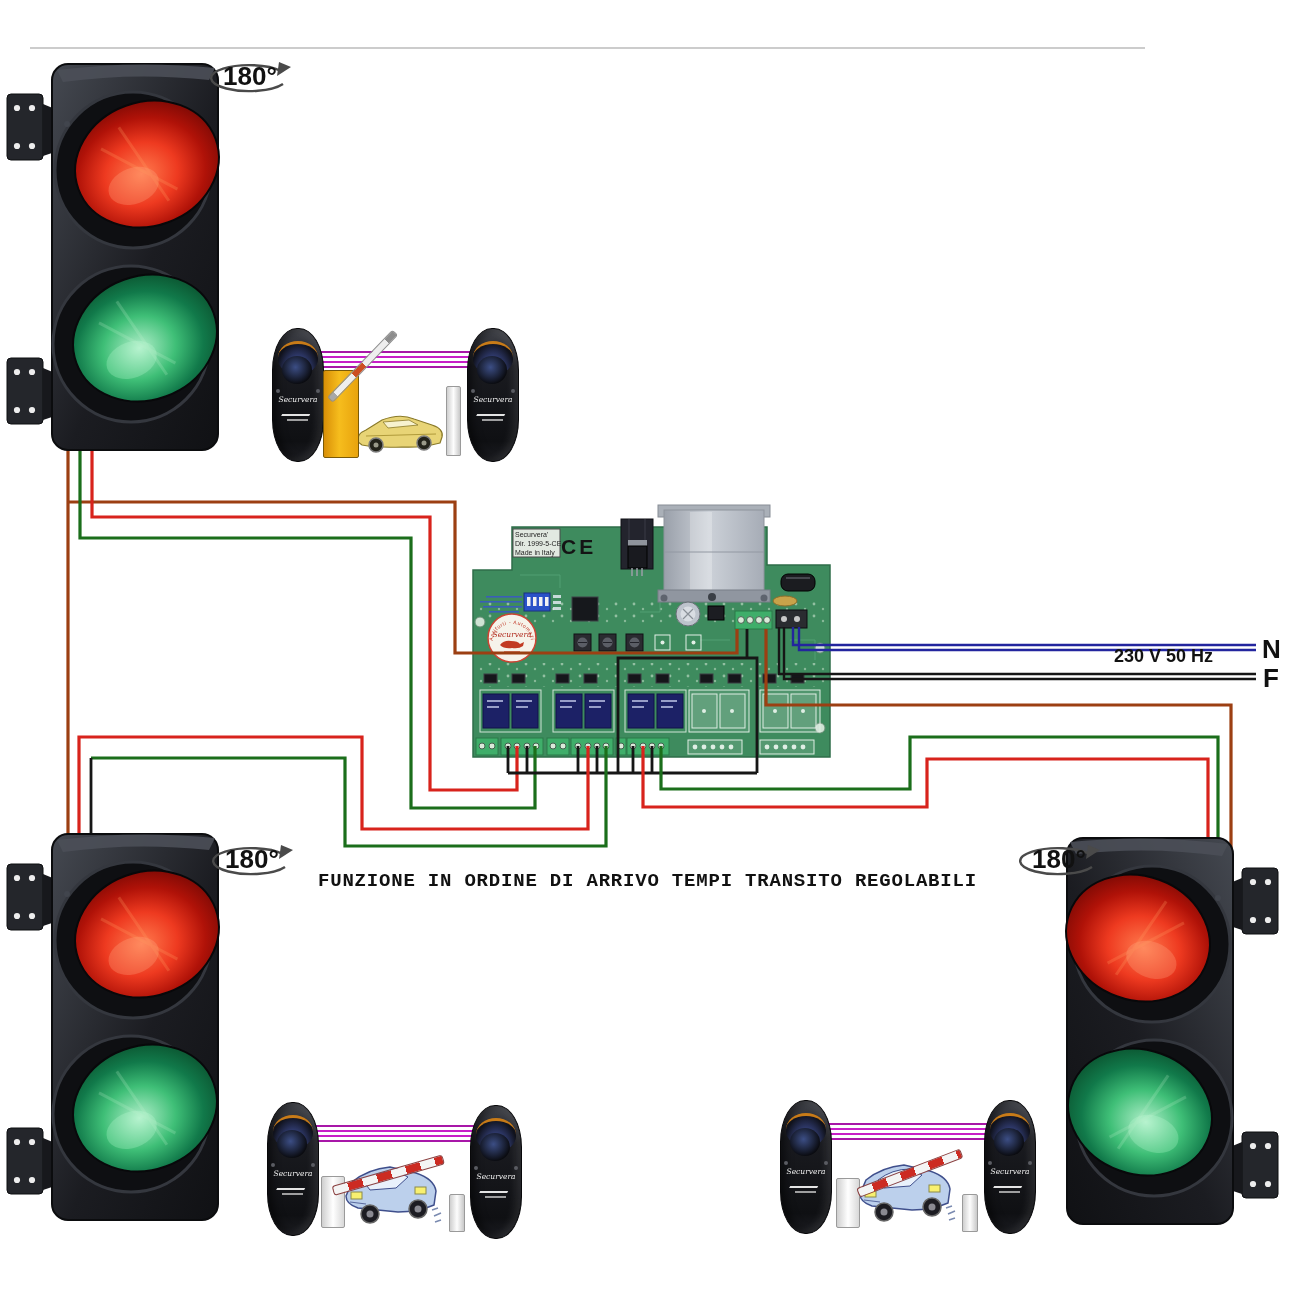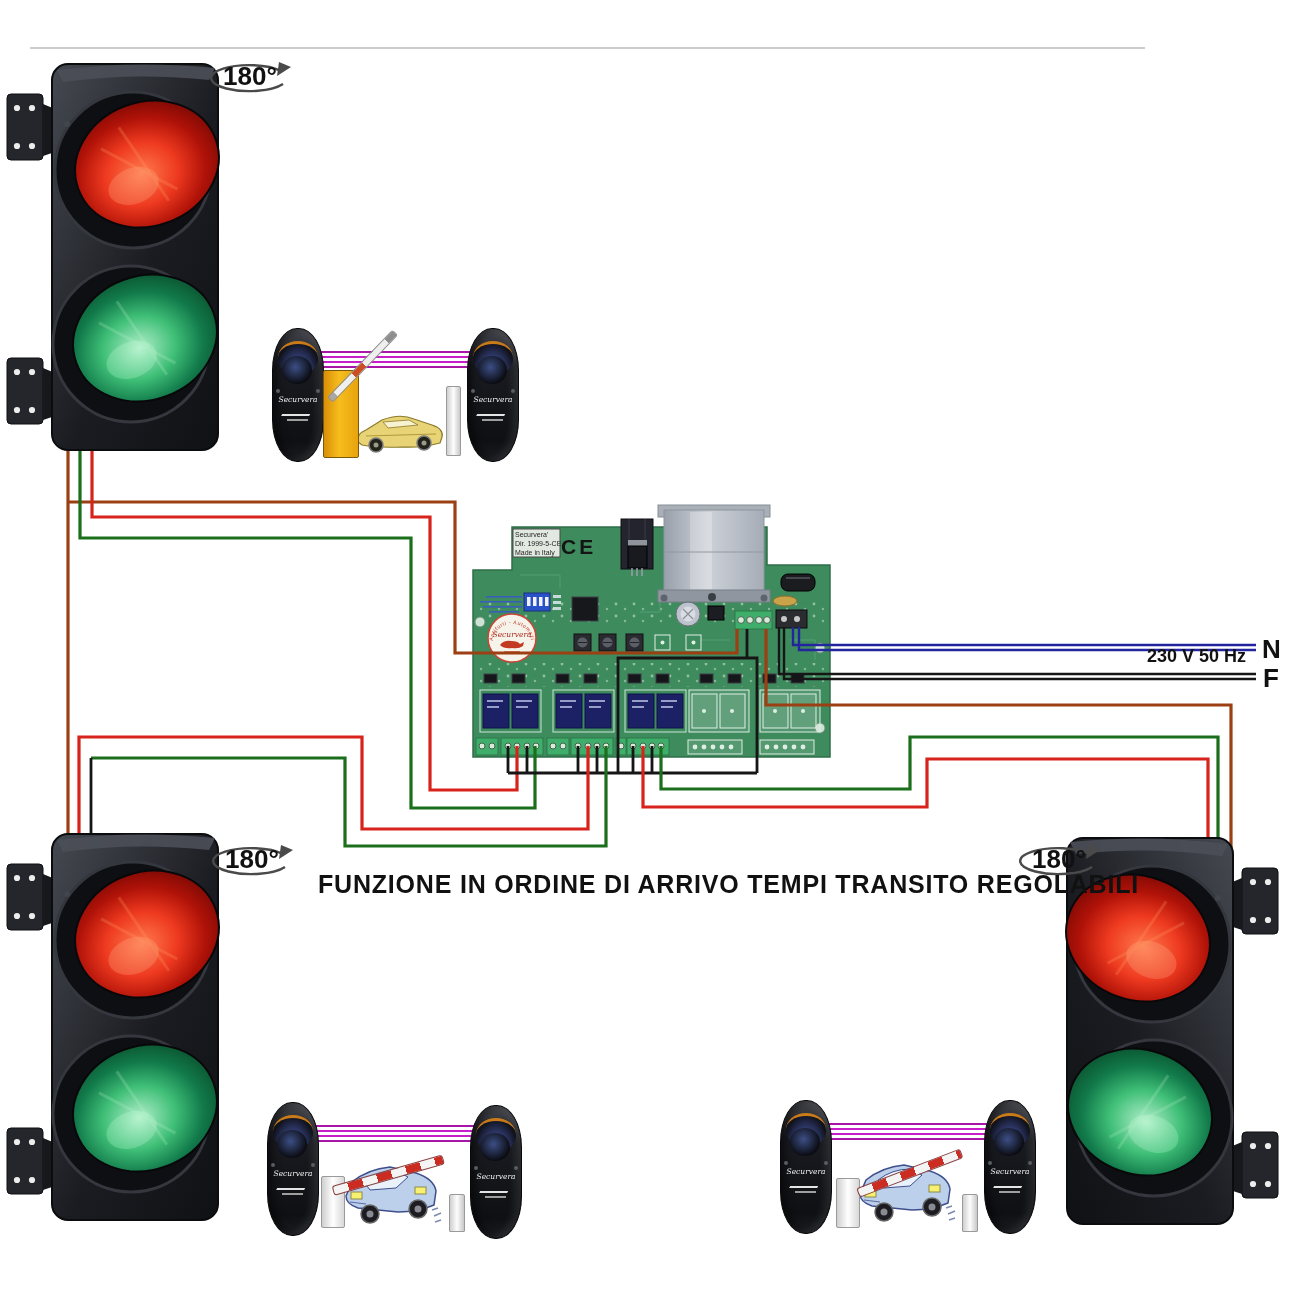--- a/index.html
+++ b/index.html
@@ -38,24 +38,24 @@
         border:1px solid #9a9a9a;border-radius:2px 2px 1px 1px;}
   .arm-stripe{position:absolute;z-index:3;height:8px;border:1px solid #8a4040;border-radius:3px;
       background:repeating-linear-gradient(90deg,#f4f4f4 0 15px,#cc2b22 15px 30px);transform-origin:0 50%;}
   .arm-pole{position:absolute;z-index:3;height:6px;border:1px solid #909090;border-radius:3px;
       background:linear-gradient(90deg,#a8a8a8 0 8%,#efefef 8% 36%,#cc4e22 36% 52%,#eeeeee 52% 88%,#8d8d8d 88%);
       transform-origin:0 50%;}
 
   
   .badge{position:absolute;width:86px;height:46px;z-index:3;}
   .cap{position:absolute;z-index:3;font-weight:bold;color:#111;}
-  #caption{left:318px;top:870px;font-size:25px;letter-spacing:.8px;}
+  #caption{left:318px;top:870px;font-size:19px;letter-spacing:.8px;font-family:Liberation Mono, monospace;}
   #lblN{left:1262px;top:634px;font-size:26px;}
   #lblF{left:1263px;top:663px;font-size:26px;}
-  #lblV{left:1114px;top:646px;font-size:18px;margin-left:33px;}
+  #lblV{left:1114px;top:646px;font-size:18px;}
 
   .carsvg{position:absolute;z-index:2;}
 </style>
 </head>
 <body>
 
 <div id="canvas">
 
 <svg width="0" height="0" style="position:absolute">
   <defs>

